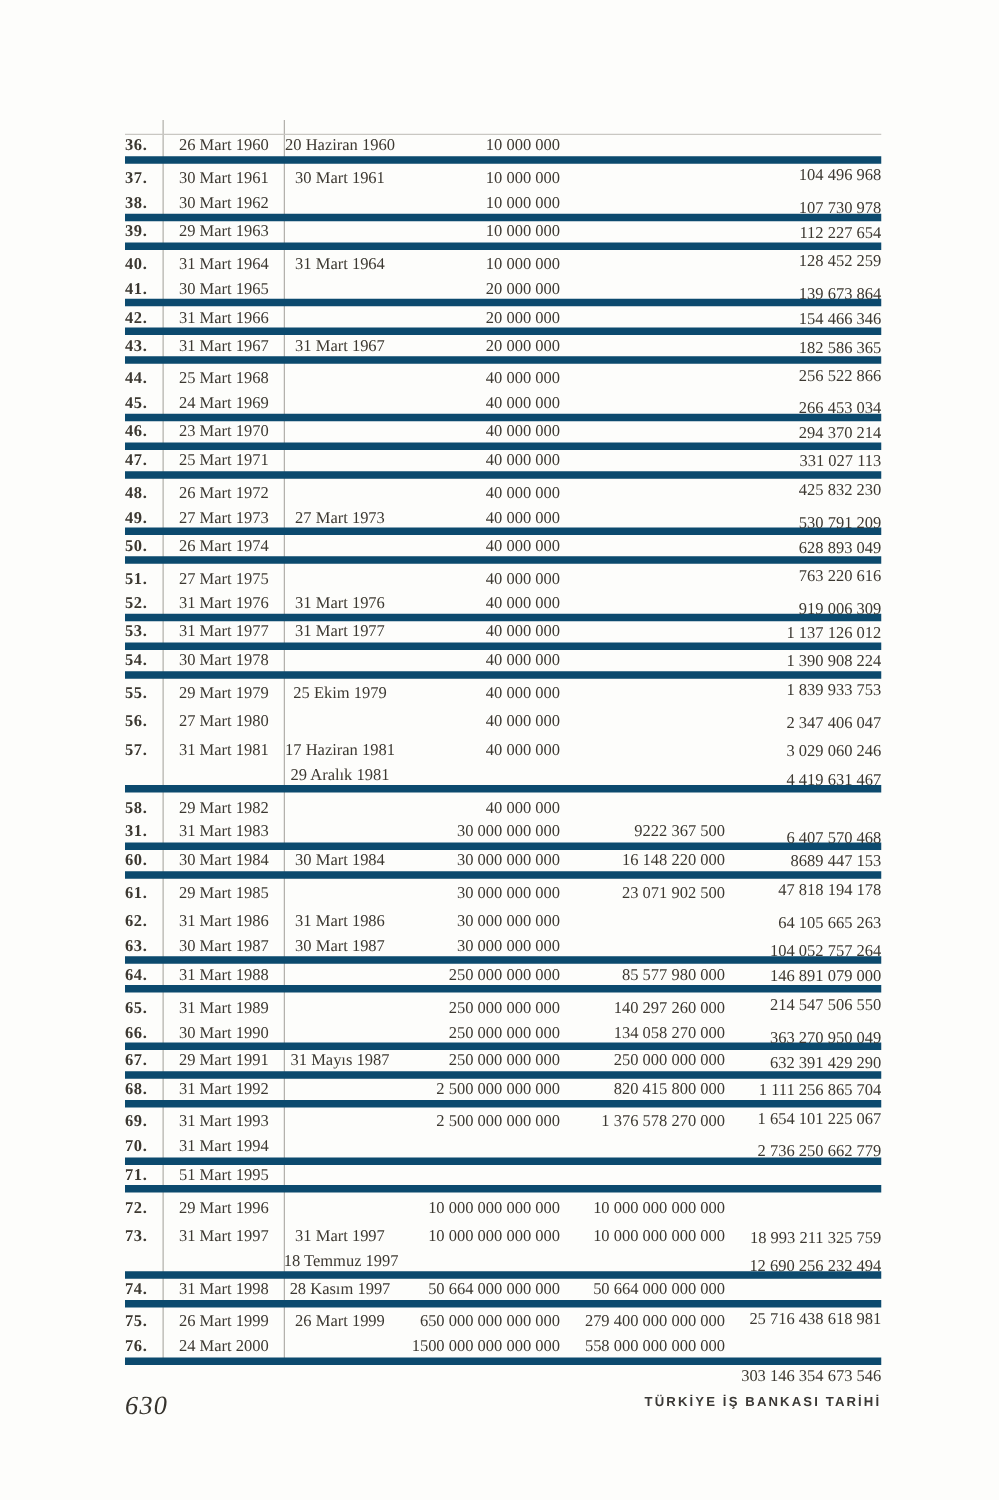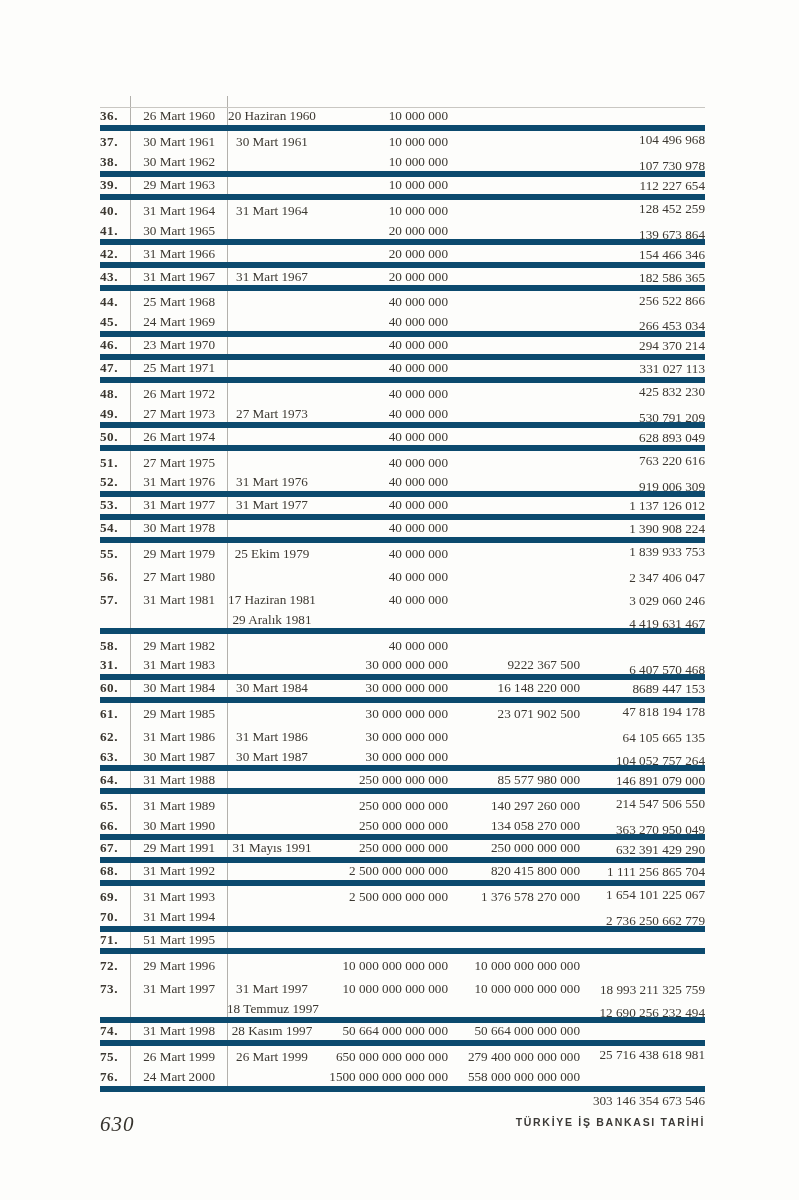--- a/index.html
+++ b/index.html
@@ -257,21 +257,21 @@
     <div class="c c-n1">30 000 000 000</div>
     <div class="c c-n2">16 148 220 000</div>
     <div class="c c-n3">47 818 194 178</div>
   </div>
         <div class="row">
     <div class="c c-no">61.</div>
     <div class="c c-d1">29 Mart 1985</div>
     <div class="c c-d2"></div>
     <div class="c c-n1">30 000 000 000</div>
     <div class="c c-n2">23 071 902 500</div>
-    <div class="c c-n3">64 105 665 135</div>
+    <div class="c c-n3">64 105 665 263</div>
   </div>
         <div class="row">
     <div class="c c-no">62.</div>
     <div class="c c-d1">31 Mart 1986</div>
     <div class="c c-d2">31 Mart 1986</div>
     <div class="c c-n1">30 000 000 000</div>
     <div class="c c-n2"></div>
     <div class="c c-n3">104 052 757 264</div>
   </div>
         <div class="row ruled">
@@ -302,21 +302,21 @@
     <div class="c c-no">66.</div>
     <div class="c c-d1">30 Mart 1990</div>
     <div class="c c-d2"></div>
     <div class="c c-n1">250 000 000 000</div>
     <div class="c c-n2">134 058 270 000</div>
     <div class="c c-n3">632 391 429 290</div>
   </div>
         <div class="row ruled">
     <div class="c c-no">67.</div>
     <div class="c c-d1">29 Mart 1991</div>
-    <div class="c c-d2">31 Mayıs 1991</div>
+    <div class="c c-d2">31 Mayıs 1987</div>
     <div class="c c-n1">250 000 000 000</div>
     <div class="c c-n2">250 000 000 000</div>
     <div class="c c-n3">1 111 256 865 704</div>
   </div>
         <div class="row ruled">
     <div class="c c-no">68.</div>
     <div class="c c-d1">31 Mart 1992</div>
     <div class="c c-d2"></div>
     <div class="c c-n1">2 500 000 000 000</div>
     <div class="c c-n2">820 415 800 000</div>

